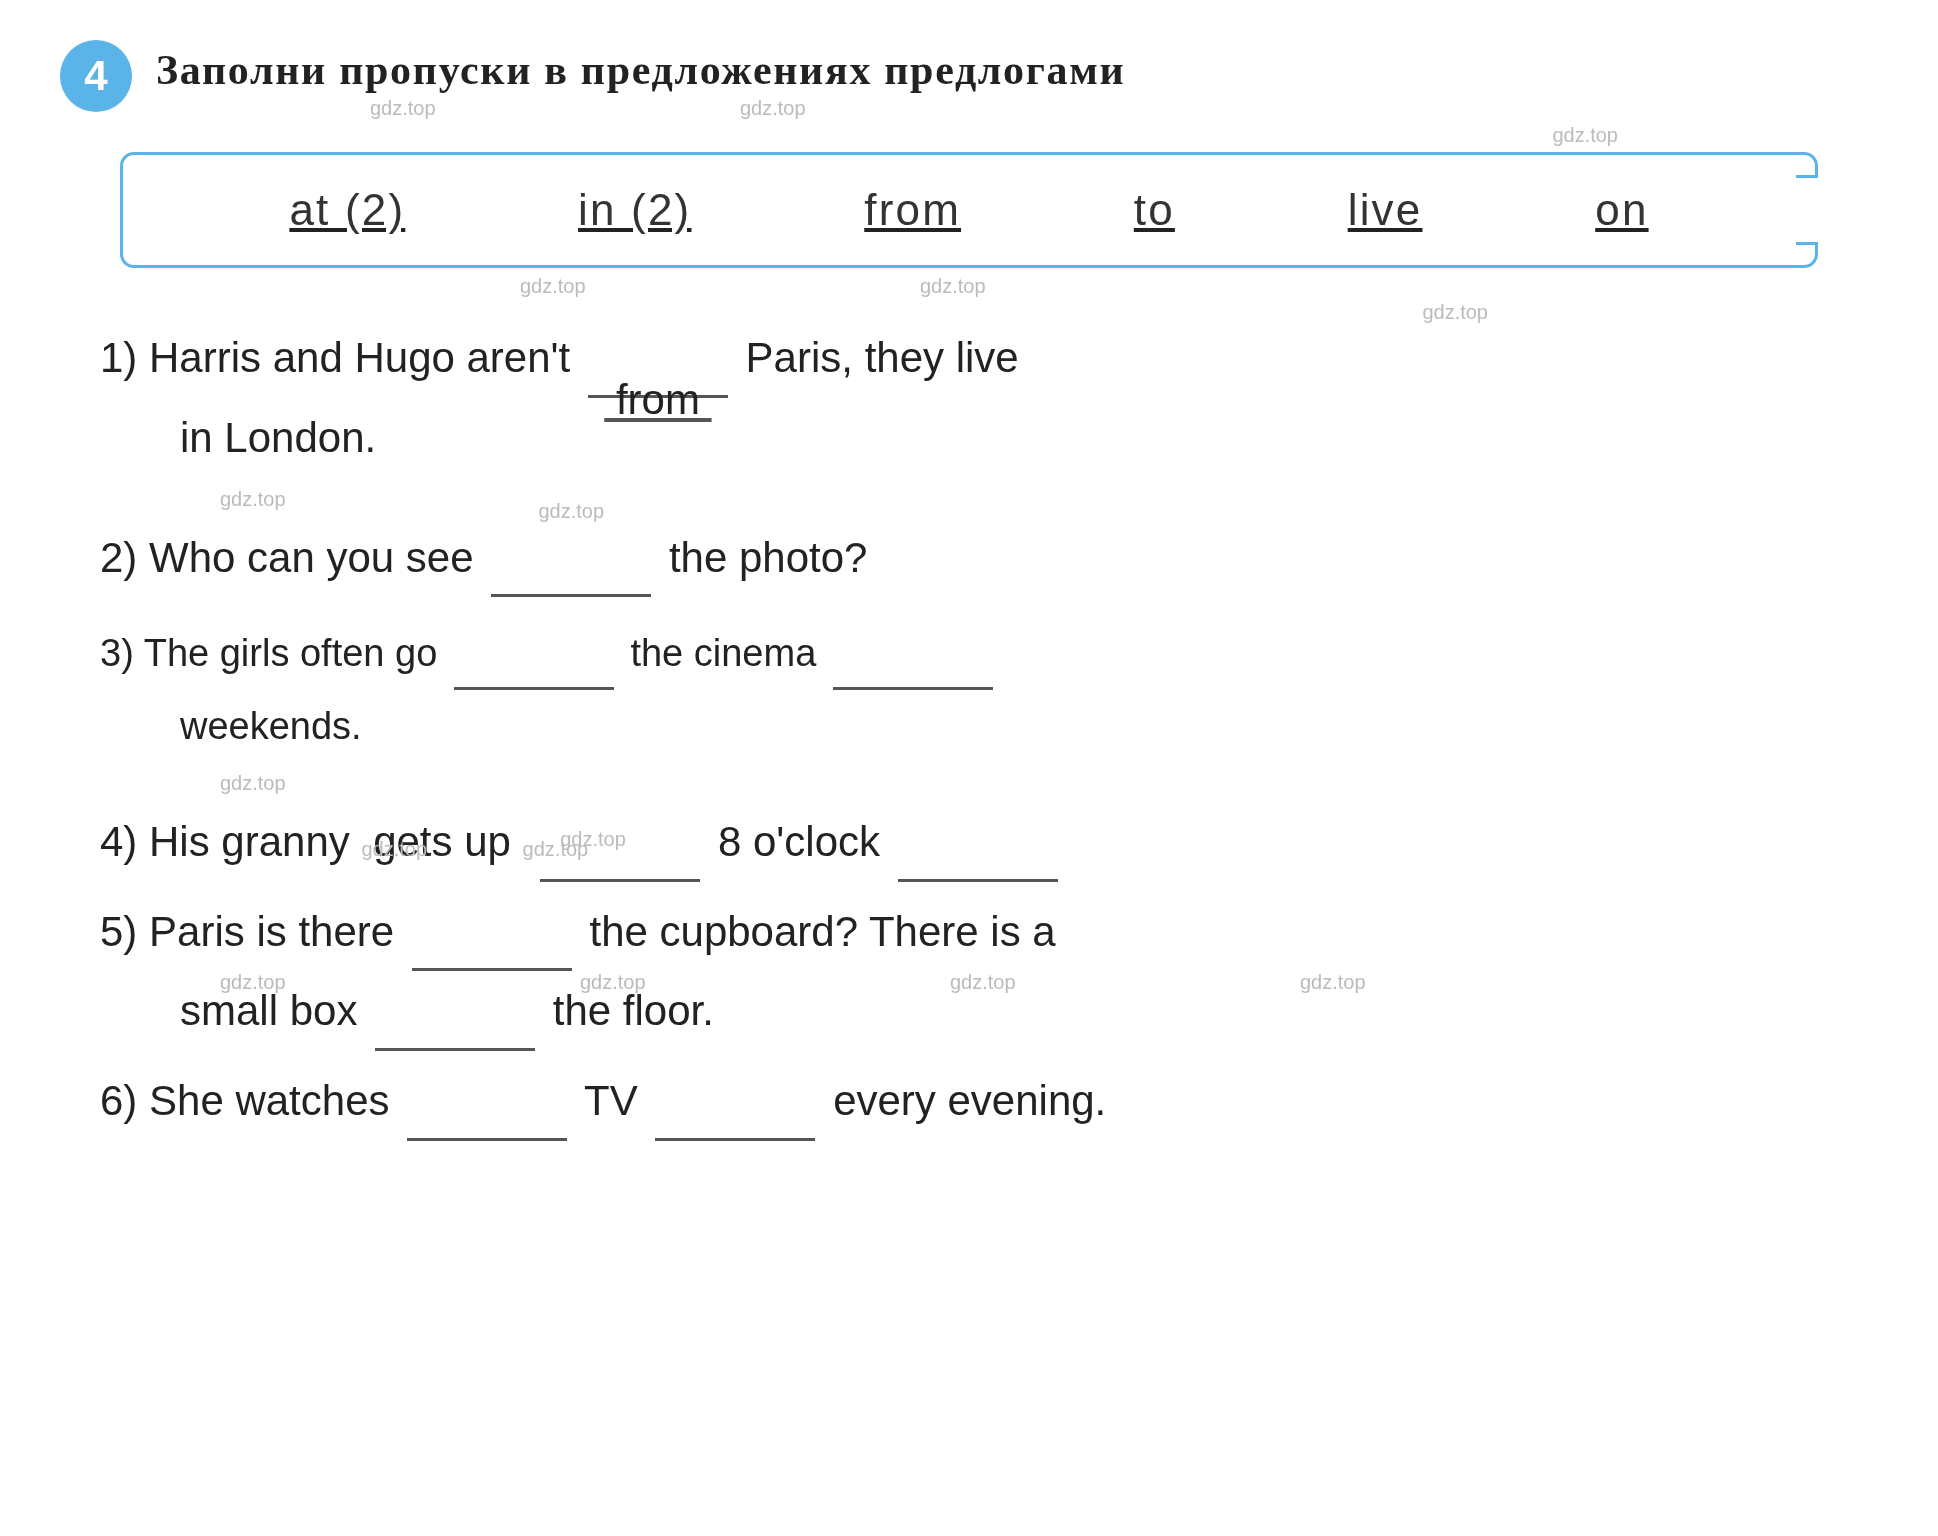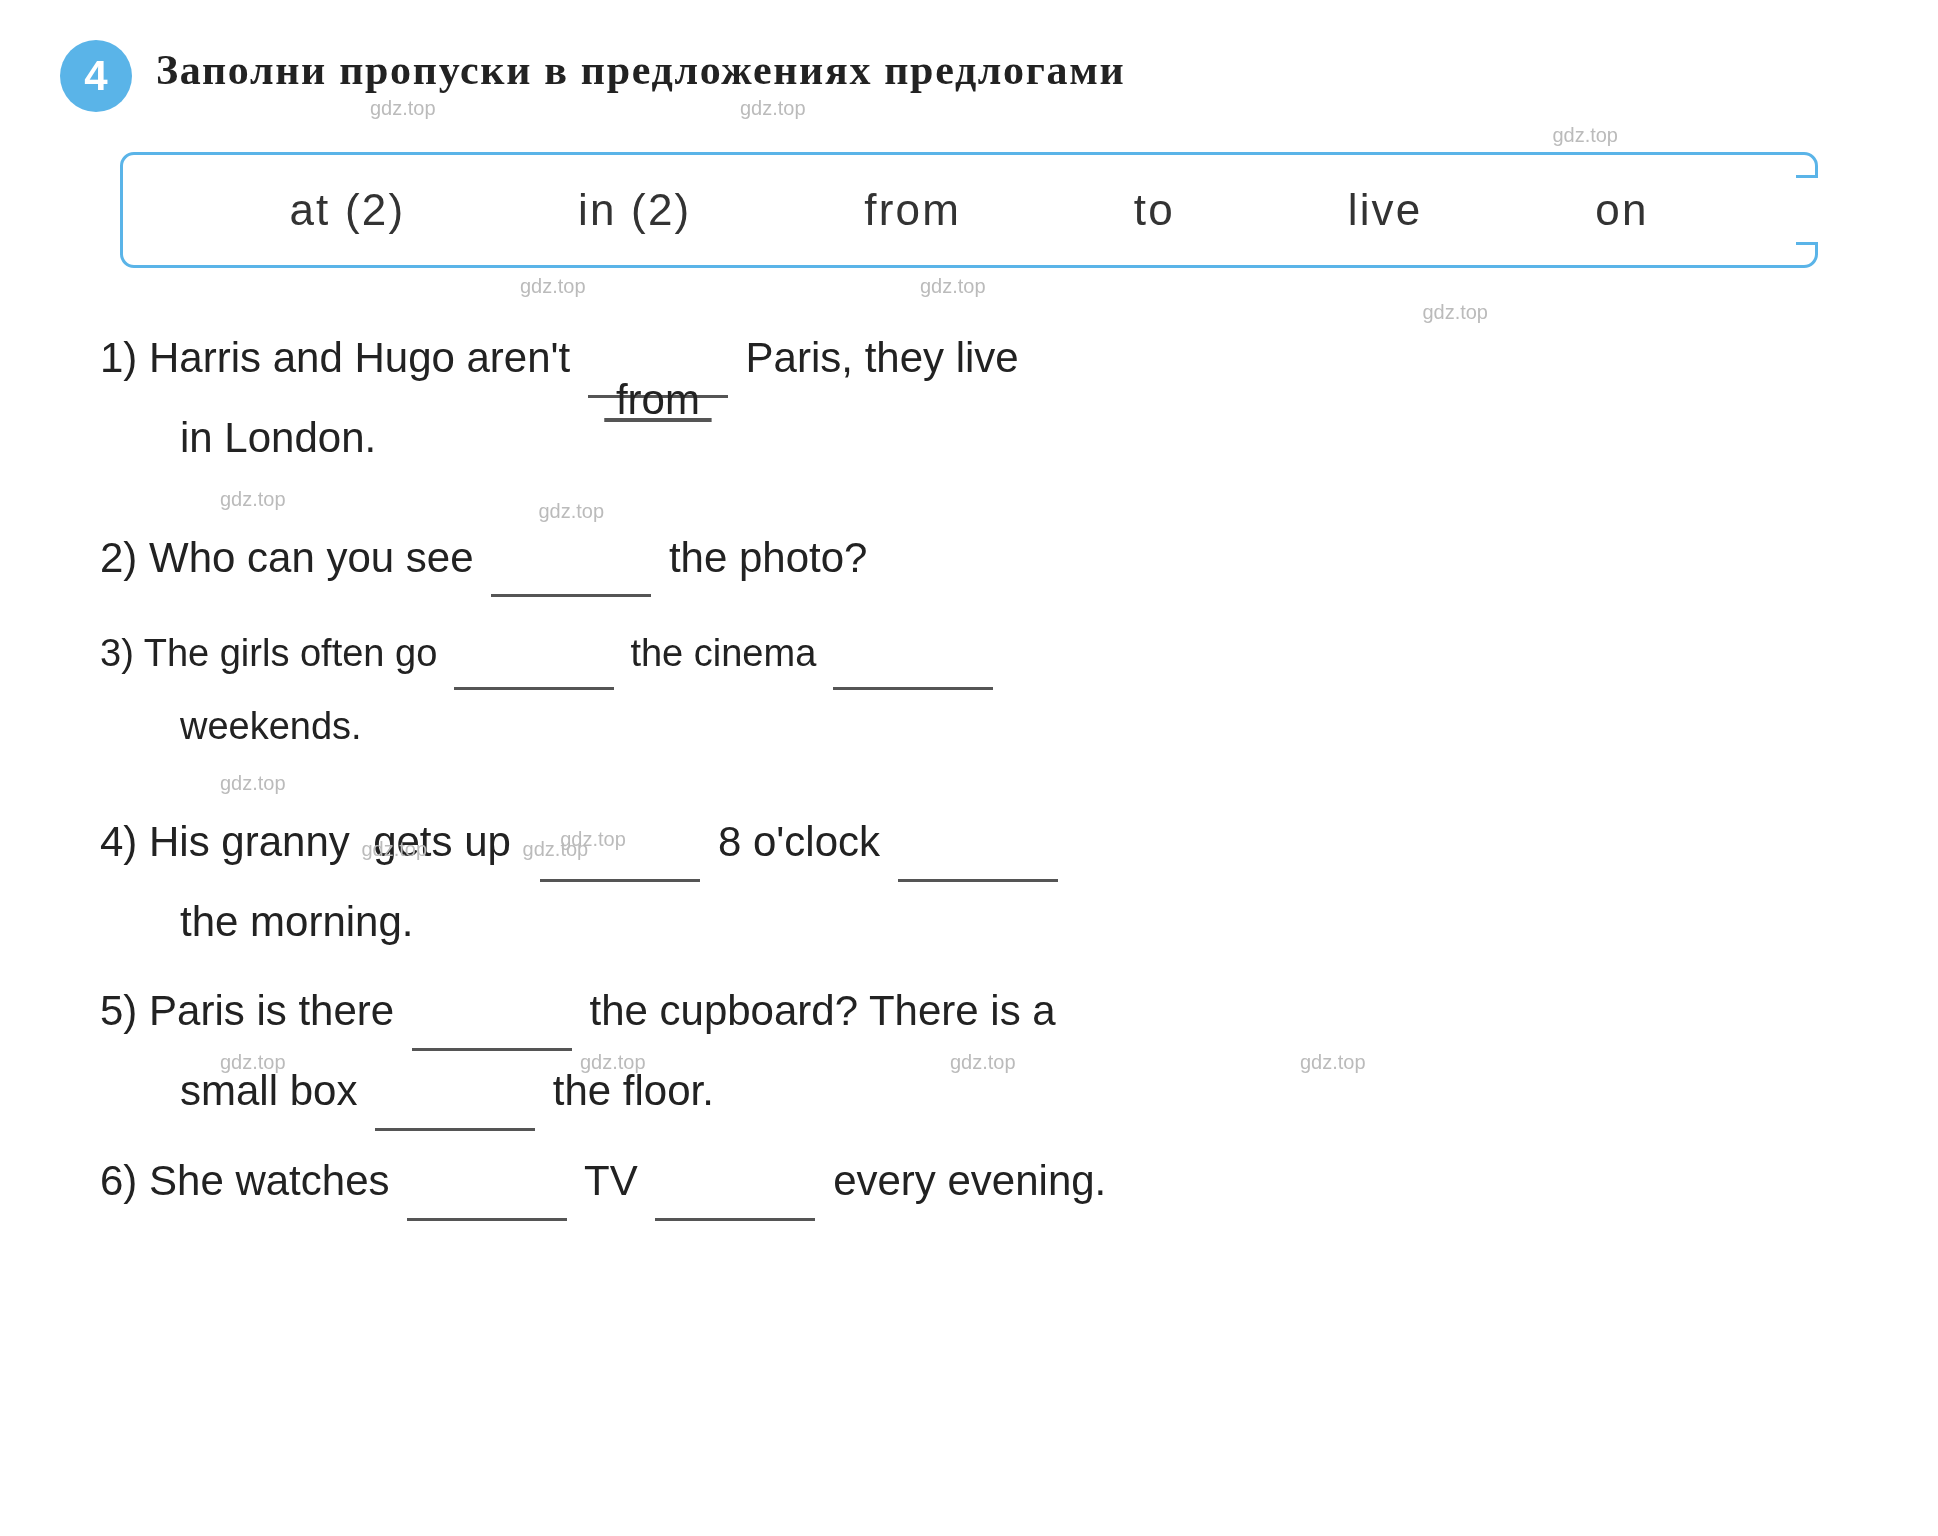--- a/index.html
+++ b/index.html
@@ -100,20 +100,21 @@
   <div style="
     border: 3px solid #5ab4e8;
     border-radius: 14px;
     padding: 30px 80px;
     display: flex;
     align-items: center;
     justify-content: space-around;
     position: relative;
     overflow: visible;
     background: white;
+    text-decoration: underline;
   ">
 
     <div style="
       position:absolute;
       right: -3px;
       top: 50%;
       transform: translateY(-50%);
       width: 22px;
       height: 70px;
       background: white;
@@ -182,21 +183,20 @@
     <span> gets  up </span>
     <span style="position:relative; display:inline-block;">
       <span style="position:absolute; top:-26px; left:0; font-size:20px; color:#bbb; white-space:nowrap;">gdz.top</span>
     </span>
     <span class="blank" style="display:inline-block; border-bottom:3px solid #555; min-width:160px; height:36px; vertical-align:bottom; position:relative;">
       <span style="position:absolute; top:-26px; left:20px; font-size:20px; color:#bbb; white-space:nowrap;">gdz.top</span>
     </span>
     <span> 8  o'clock </span>
     <span class="blank" style="display:inline-block; border-bottom:3px solid #555; min-width:160px; height:36px; vertical-align:bottom;"></span>
     <br>
-    <span style="padding-left:80px;">the  morning.</span>
   </div>
 
   <div style="font-size:42px; line-height:1.9; margin-bottom:10px; position:relative;">
     <span class="s-num">5)</span>
     <span> Paris  is  there </span>
     <span class="blank" style="display:inline-block; border-bottom:3px solid #555; min-width:160px; height:36px; vertical-align:bottom;"></span>
     <span> the  cupboard?  There  is  a</span>
     <br>
     <span style="padding-left:80px;">small  box </span>
     <span class="blank" style="display:inline-block; border-bottom:3px solid #555; min-width:160px; height:36px; vertical-align:bottom;"></span>

